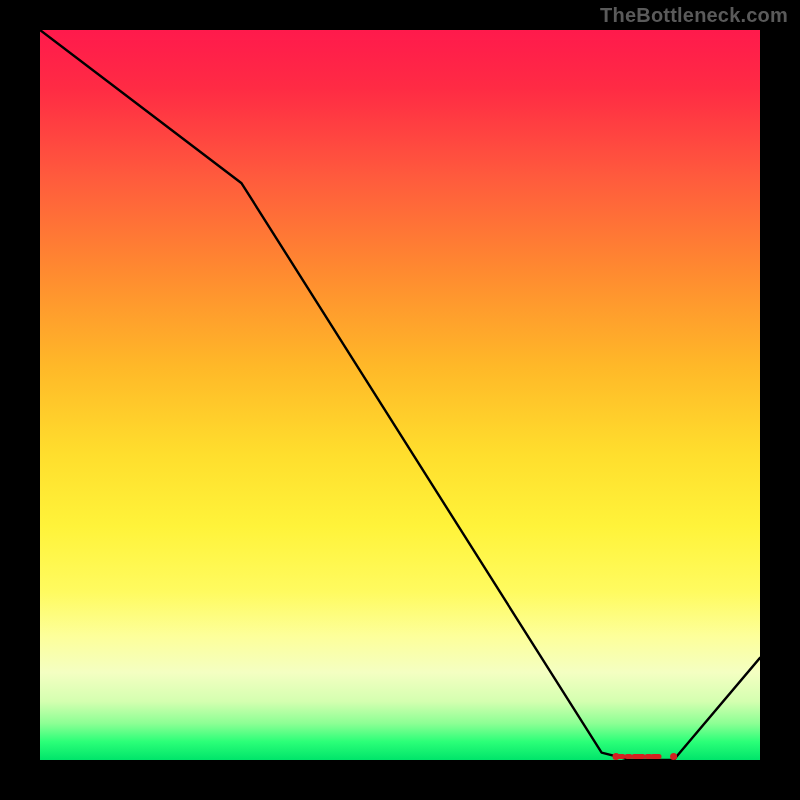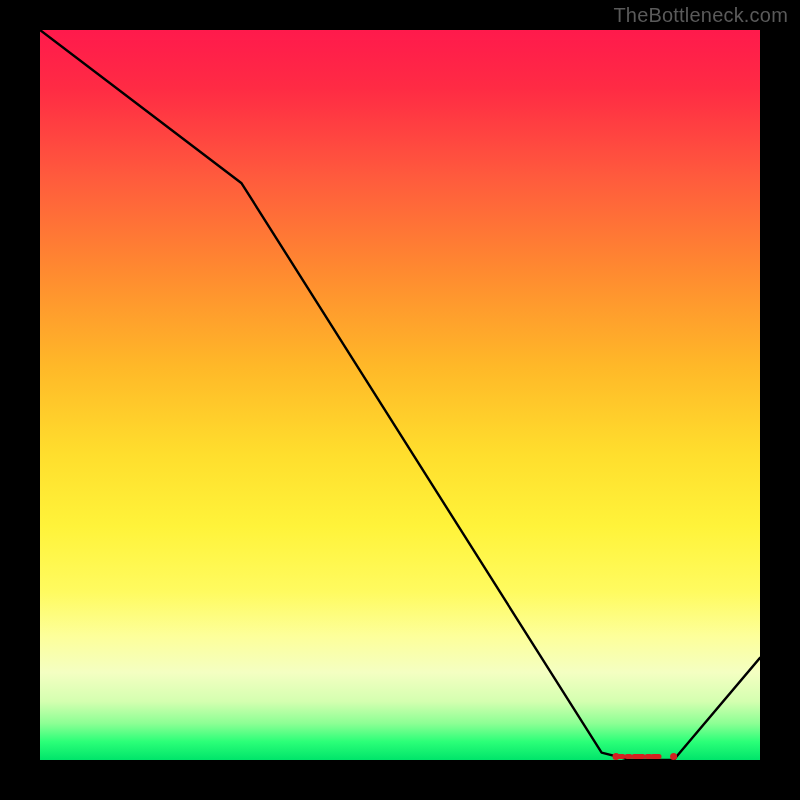--- a/index.html
+++ b/index.html
@@ -16,21 +16,21 @@
     width: 800px;
     height: 800px;
     background: #000;
   }
   .watermark {
     position: absolute;
     top: 4px;
     right: 12px;
     color: #5a5a5a;
     font-size: 20px;
-    font-weight: 400;
+    font-weight: 700;
     letter-spacing: 0.2px;
   }
   .plot-area {
     position: absolute;
     left: 40px;
     top: 30px;
     width: 720px;
     height: 730px;
   }
   .gradient {

